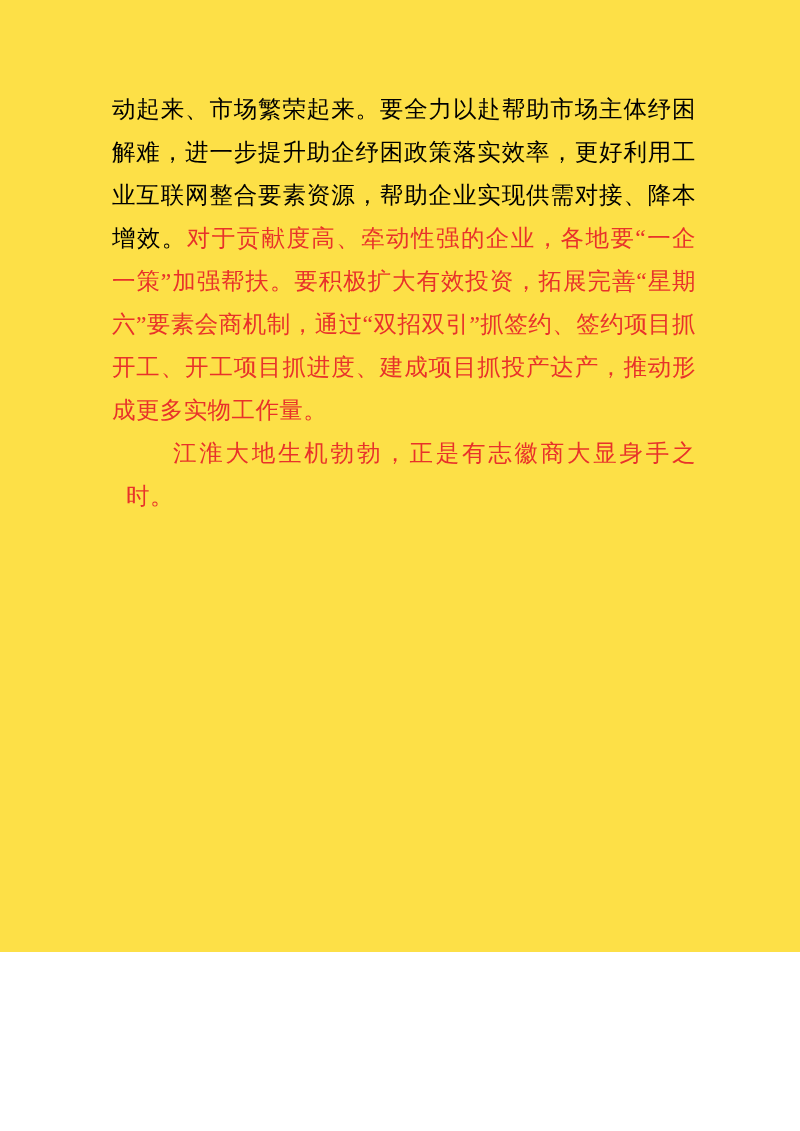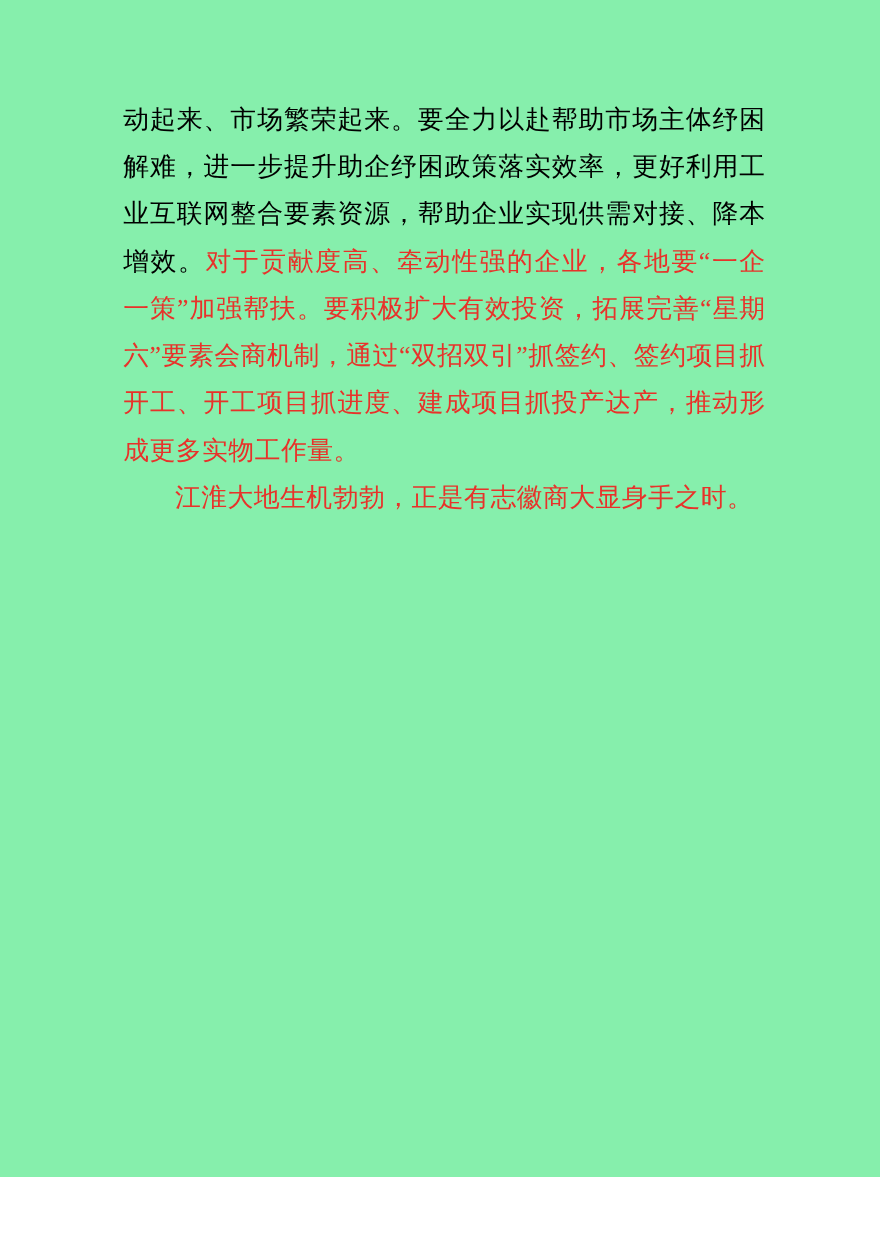--- a/index.html
+++ b/index.html
@@ -9,44 +9,44 @@
   }
   body {
     width: 800px;
     height: 1131px;
     font-family: "Liberation Serif", "DejaVu Serif", serif;
     position: relative;
     overflow: hidden;
   }
   .page {
     width: 800px;
-    height: 1070px;
+    height: 952px;
     box-sizing: border-box;
-    background: #86efac;
+    background: #fde047;
     position: relative;
   }
   .content {
     position: absolute;
     left: 112px;
     top: 88px;
     width: 584px;
   }
   .para {
     font-size: 23.5px;
     line-height: 43px;
     letter-spacing: 0.4px;
     text-align: justify;
     text-justify: inter-ideograph;
     margin: 0;
     color: #000000;
     font-family: "Liberation Serif", "DejaVu Serif", serif;
   }
   .para .blk { color: #000000; }
   .para .red { color: #e8322a; }
-  .indent-2 { text-indent: 2em; }
+  .indent-2 { text-indent: 2em; margin-left: 14px; }
   .p-gap { margin-top: 0px; }
 </style>
 </head>
 <body>
 
 <div class="page">
   <div class="content">
 
     <p class="para"><span class="blk">动起来、市场繁荣起来。要全力以赴帮助市场主体纾困解难，进一步提升助企纾困政策落实效率，更好利用工业互联网整合要素资源，帮助企业实现供需对接、降本增效。</span><span class="red">对于贡献度高、牵动性强的企业，各地要“一企一策”加强帮扶。要积极扩大有效投资，拓展完善“星期六”要素会商机制，通过“双招双引”抓签约、签约项目抓开工、开工项目抓进度、建成项目抓投产达产，推动形成更多实物工作量。</span></p>
 

